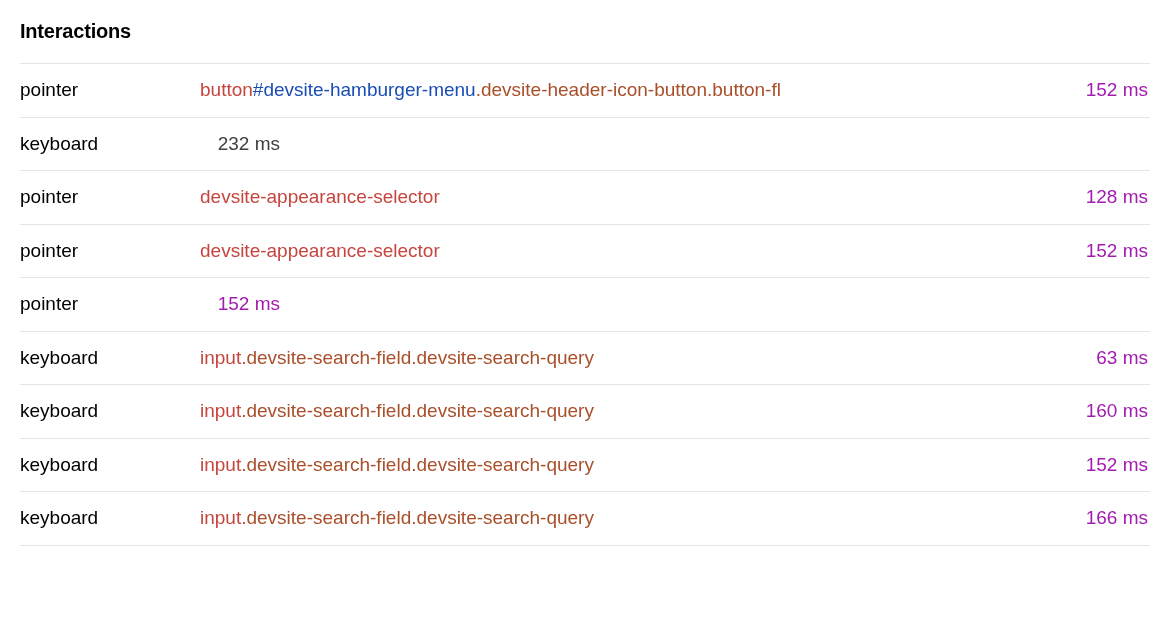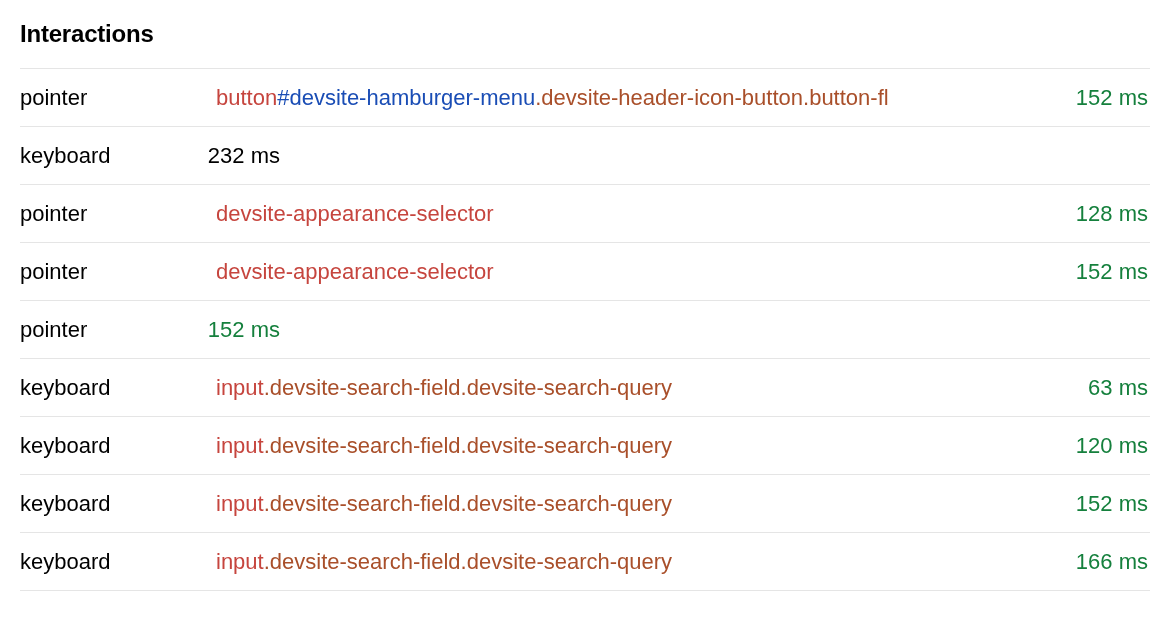--- a/index.html
+++ b/index.html
@@ -5,61 +5,60 @@
     * { box-sizing: border-box; }
     body {
       margin: 0;
       font-family: "Helvetica Neue", Helvetica, Arial, sans-serif;
       background: #fff;
       color: #000;
       padding: 20px;
       width: 1170px;
     }
     h2 {
-      font-size: 24px;
+      font-size: 20px;
       font-weight: 700;
       margin: 0 0 20px 0;
       letter-spacing: -0.2px;
     }
     .rows {
       border-top: 1px solid #e5e5e5;
     }
     .row {
       display: flex;
       align-items: center;
       padding: 12px 2px 12px 0;
       border-bottom: 1px solid #e5e5e5;
-      font-size: 22px;
+      font-size: 19px;
       line-height: 1.5;
     }
     .type {
       width: 180px;
       flex: 0 0 180px;
       color: #000;
       font-weight: 400;
     }
     .element {
       flex: 1 1 auto;
       white-space: nowrap;
       overflow: hidden;
       text-overflow: clip;
       padding-right: 10px;
-      margin-left: 16px;
     }
     .element .tag { color: #c6453e; }       
     .element .id  { color: #1a4db5; }       
     .element .cls { color: #a94f2a; }       
     .timing {
       flex: 0 0 auto;
       text-align: right;
       font-variant-numeric: tabular-nums;
       min-width: 80px;
     }
-    .t-good { color: #15803d; }
-    .t-warn { color: #000000; }
+    .t-good { color: #a21caf; }
+    .t-warn { color: #404040; }
   </style>
 </head>
 <body>
 
 <h2>Interactions</h2>
 
 <div class="rows" id="rows">
     <div class="row">
       <span class="type">pointer</span>
       <span class="element"><span class="tag">button</span><span class="id">#devsite-hamburger-menu</span><span class="cls">.devsite-header-icon-button.button-fl</span></span>
@@ -84,21 +83,21 @@
       <span class="timing t-good">152 ms</span>
     </div>
     <div class="row">
       <span class="type">keyboard</span>
       <span class="element"><span class="tag">input</span><span class="cls">.devsite-search-field.devsite-search-query</span></span>
       <span class="timing t-good">63 ms</span>
     </div>
     <div class="row">
       <span class="type">keyboard</span>
       <span class="element"><span class="tag">input</span><span class="cls">.devsite-search-field.devsite-search-query</span></span>
-      <span class="timing t-good">120 ms</span>
+      <span class="timing t-good">160 ms</span>
     </div>
     <div class="row">
       <span class="type">keyboard</span>
       <span class="element"><span class="tag">input</span><span class="cls">.devsite-search-field.devsite-search-query</span></span>
       <span class="timing t-good">152 ms</span>
     </div>
     <div class="row">
       <span class="type">keyboard</span>
       <span class="element"><span class="tag">input</span><span class="cls">.devsite-search-field.devsite-search-query</span></span>
       <span class="timing t-good">166 ms</span>

